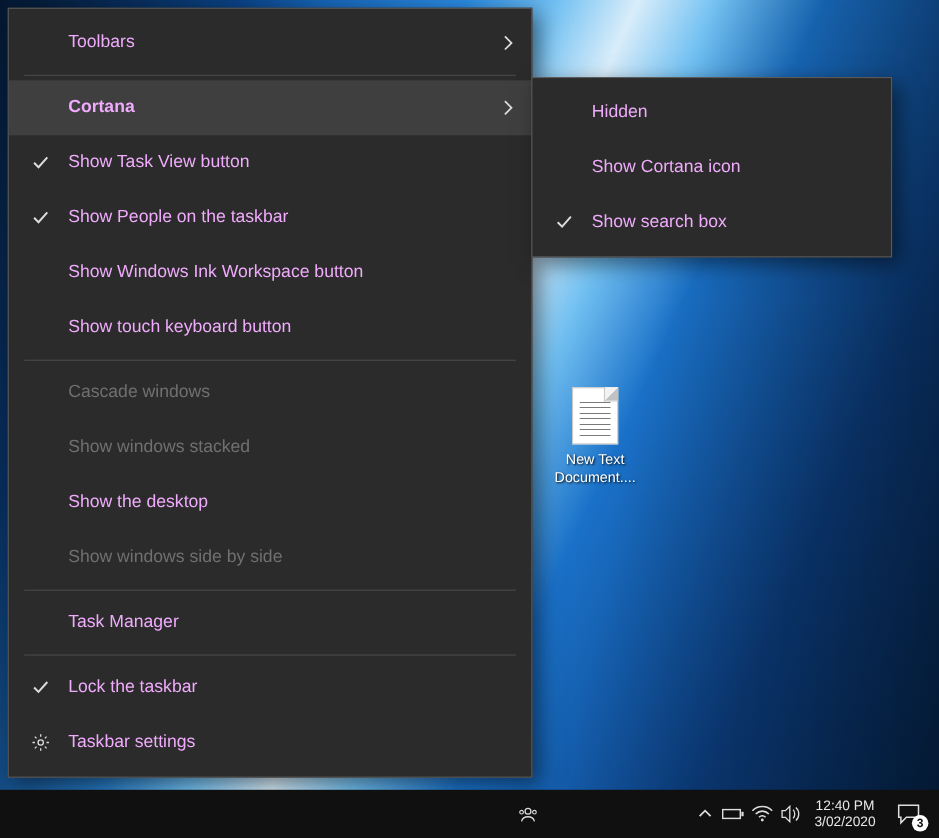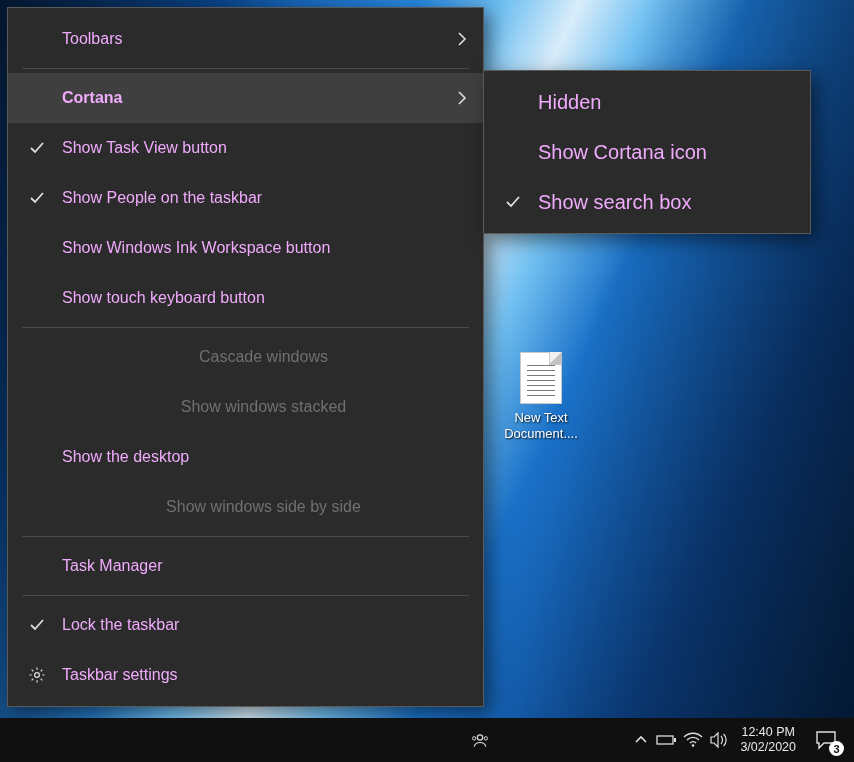--- a/index.html
+++ b/index.html
@@ -49,34 +49,34 @@
     background:#2b2b2b; border:1px solid #5a5a5a;
     box-shadow: 6px 6px 18px rgba(0,0,0,.5);
     padding:6px 0;
   }
   .menu-item {
     display:flex; align-items:center;
     height:50px; padding:0 18px 0 54px;
     position:relative; color:#f0abfc; font-size:16px;
   }
   .menu-item.hover { background:#3f3f3f;font-weight:bold; }
-  .menu-item.disabled { color:#707070;justify-content:center; }
+  .menu-item.disabled { color:#707070; }
   .menu-item .check, .menu-item .gear, .menu-item .arrow { position:absolute; display:flex; align-items:center; justify-content:center; }
   .menu-item .check, .menu-item .gear { left:18px; width:22px; height:22px; }
   .menu-item .arrow { right:14px; width:14px; height:14px; }
   .sep { height:1px; margin:4px 14px; background:#4a4a4a; }
 
   
   .submenu {
     position:absolute; left:483px; top:70px; width:328px;
     background:#2b2b2b; border:1px solid #5a5a5a;
     box-shadow: 6px 6px 18px rgba(0,0,0,.5);
     padding:6px 0;
   }
-  .submenu .menu-item { height:50px; padding-left:54px; font-size:20px;}
+  .submenu .menu-item { height:50px; padding-left:54px; font-size:16px;}
 
   
   .file-icon {
     position:absolute; left:495px; top:352px; width:92px;
     display:flex; flex-direction:column; align-items:center;
     text-shadow: 1px 1px 2px rgba(0,0,0,.9);
     justify-content: center;
   }
   .file-icon .doc {
     width:42px; height:52px; background:#fff; border:1px solid #c9c9c9;

